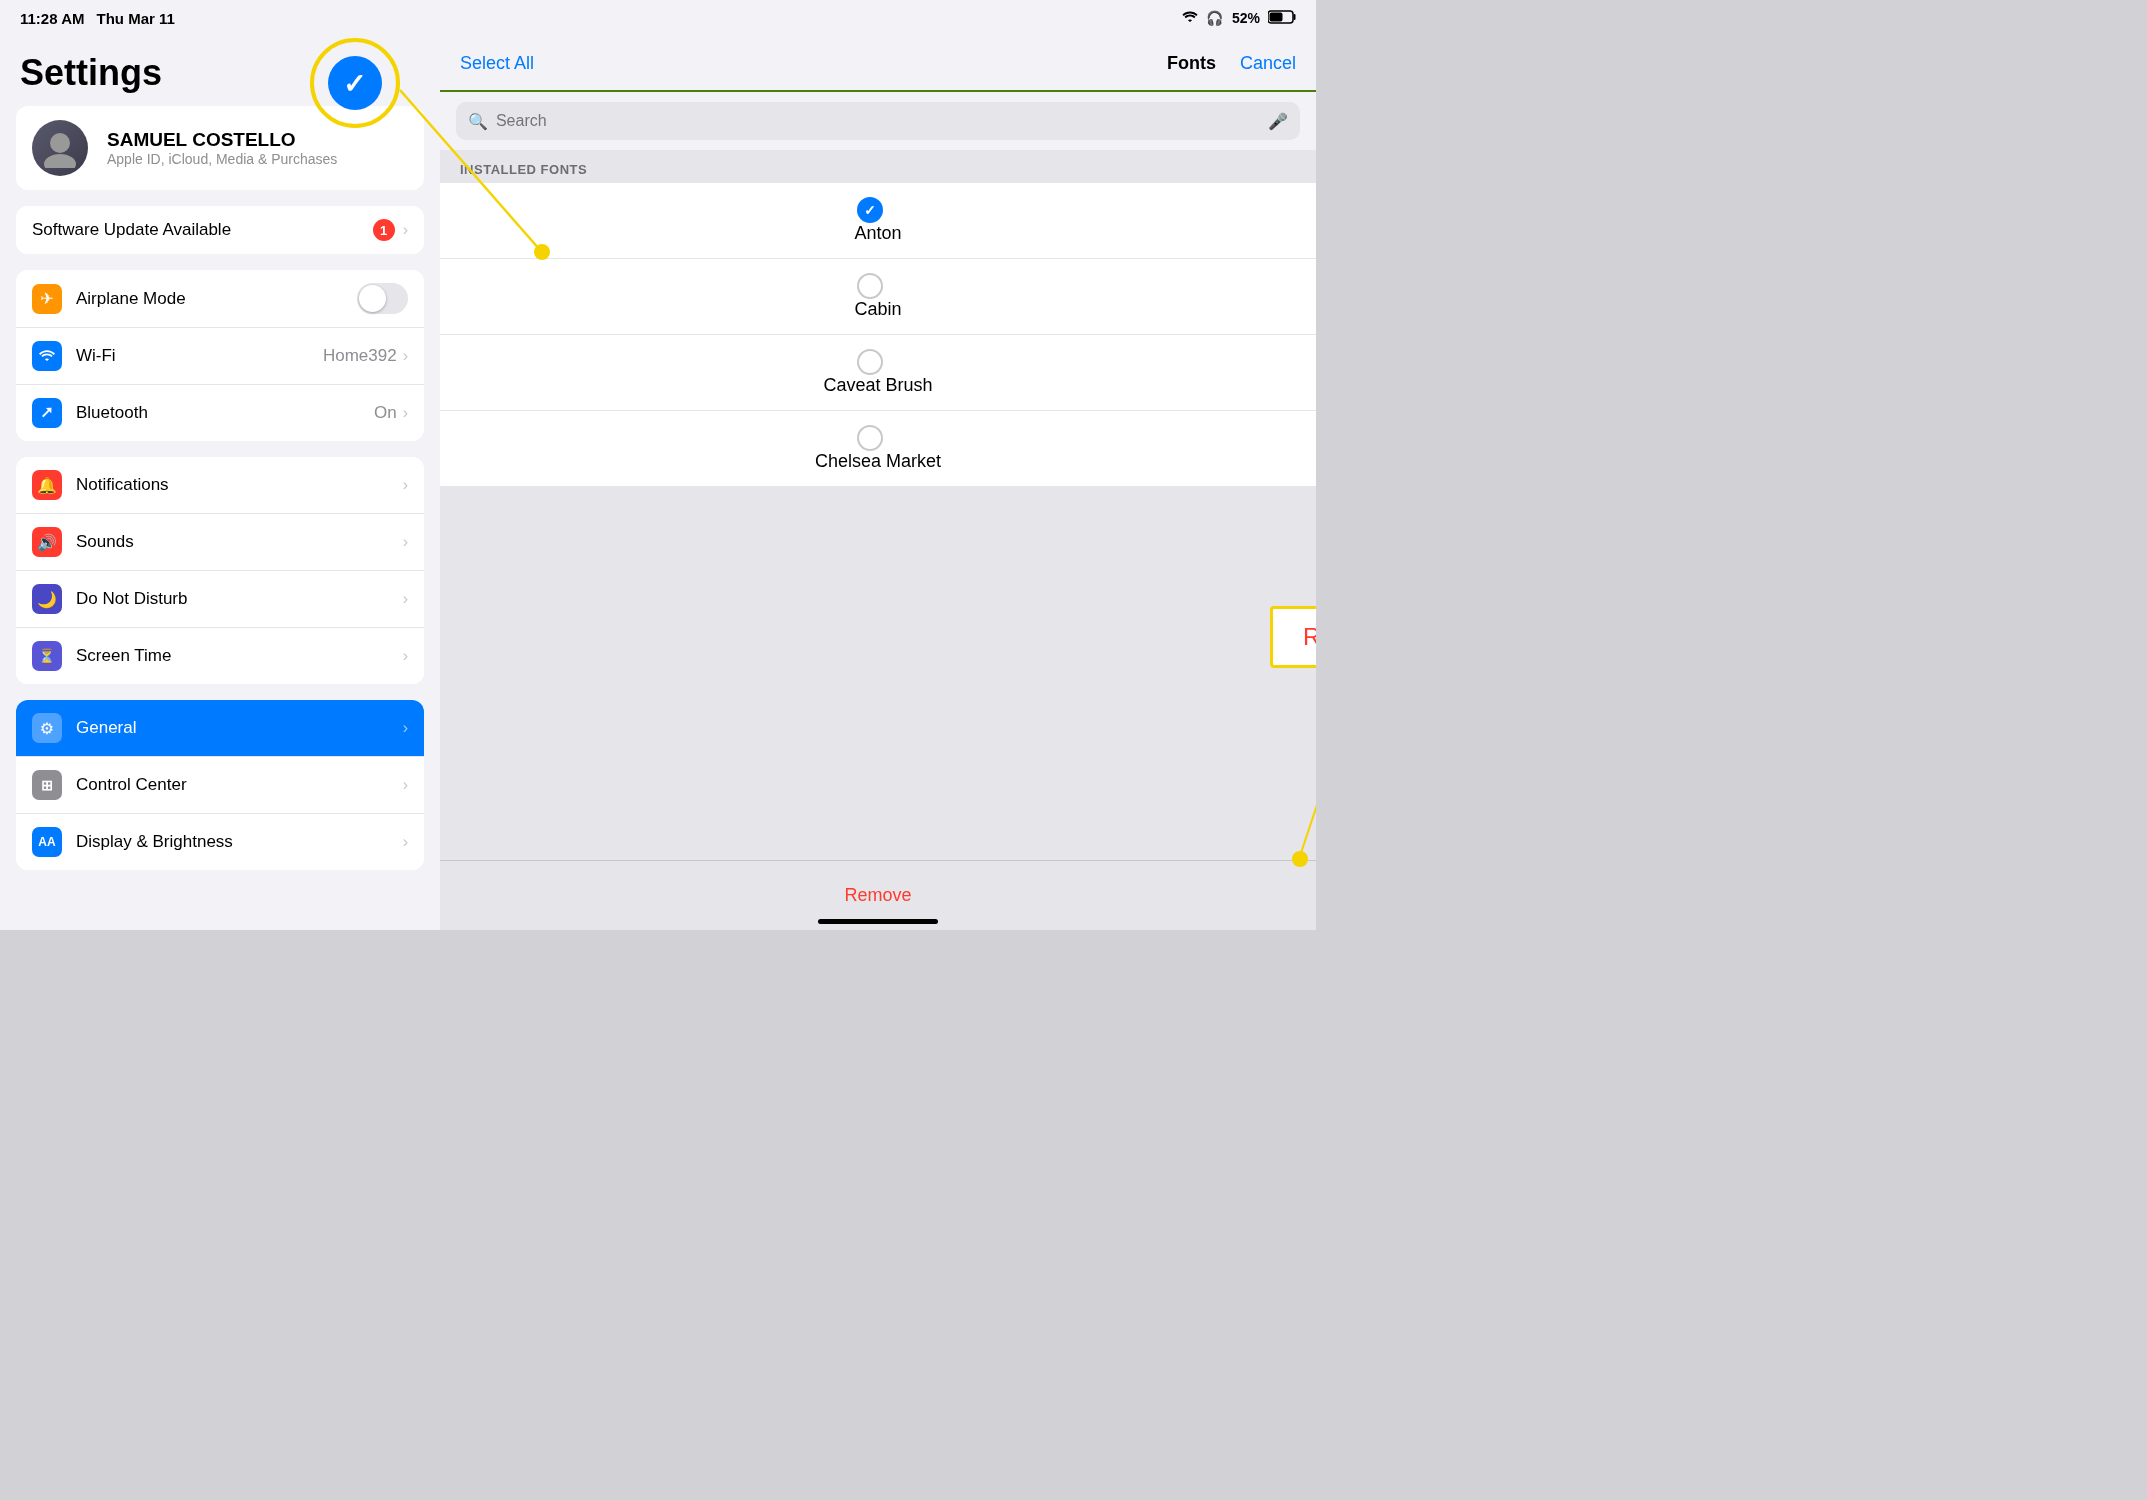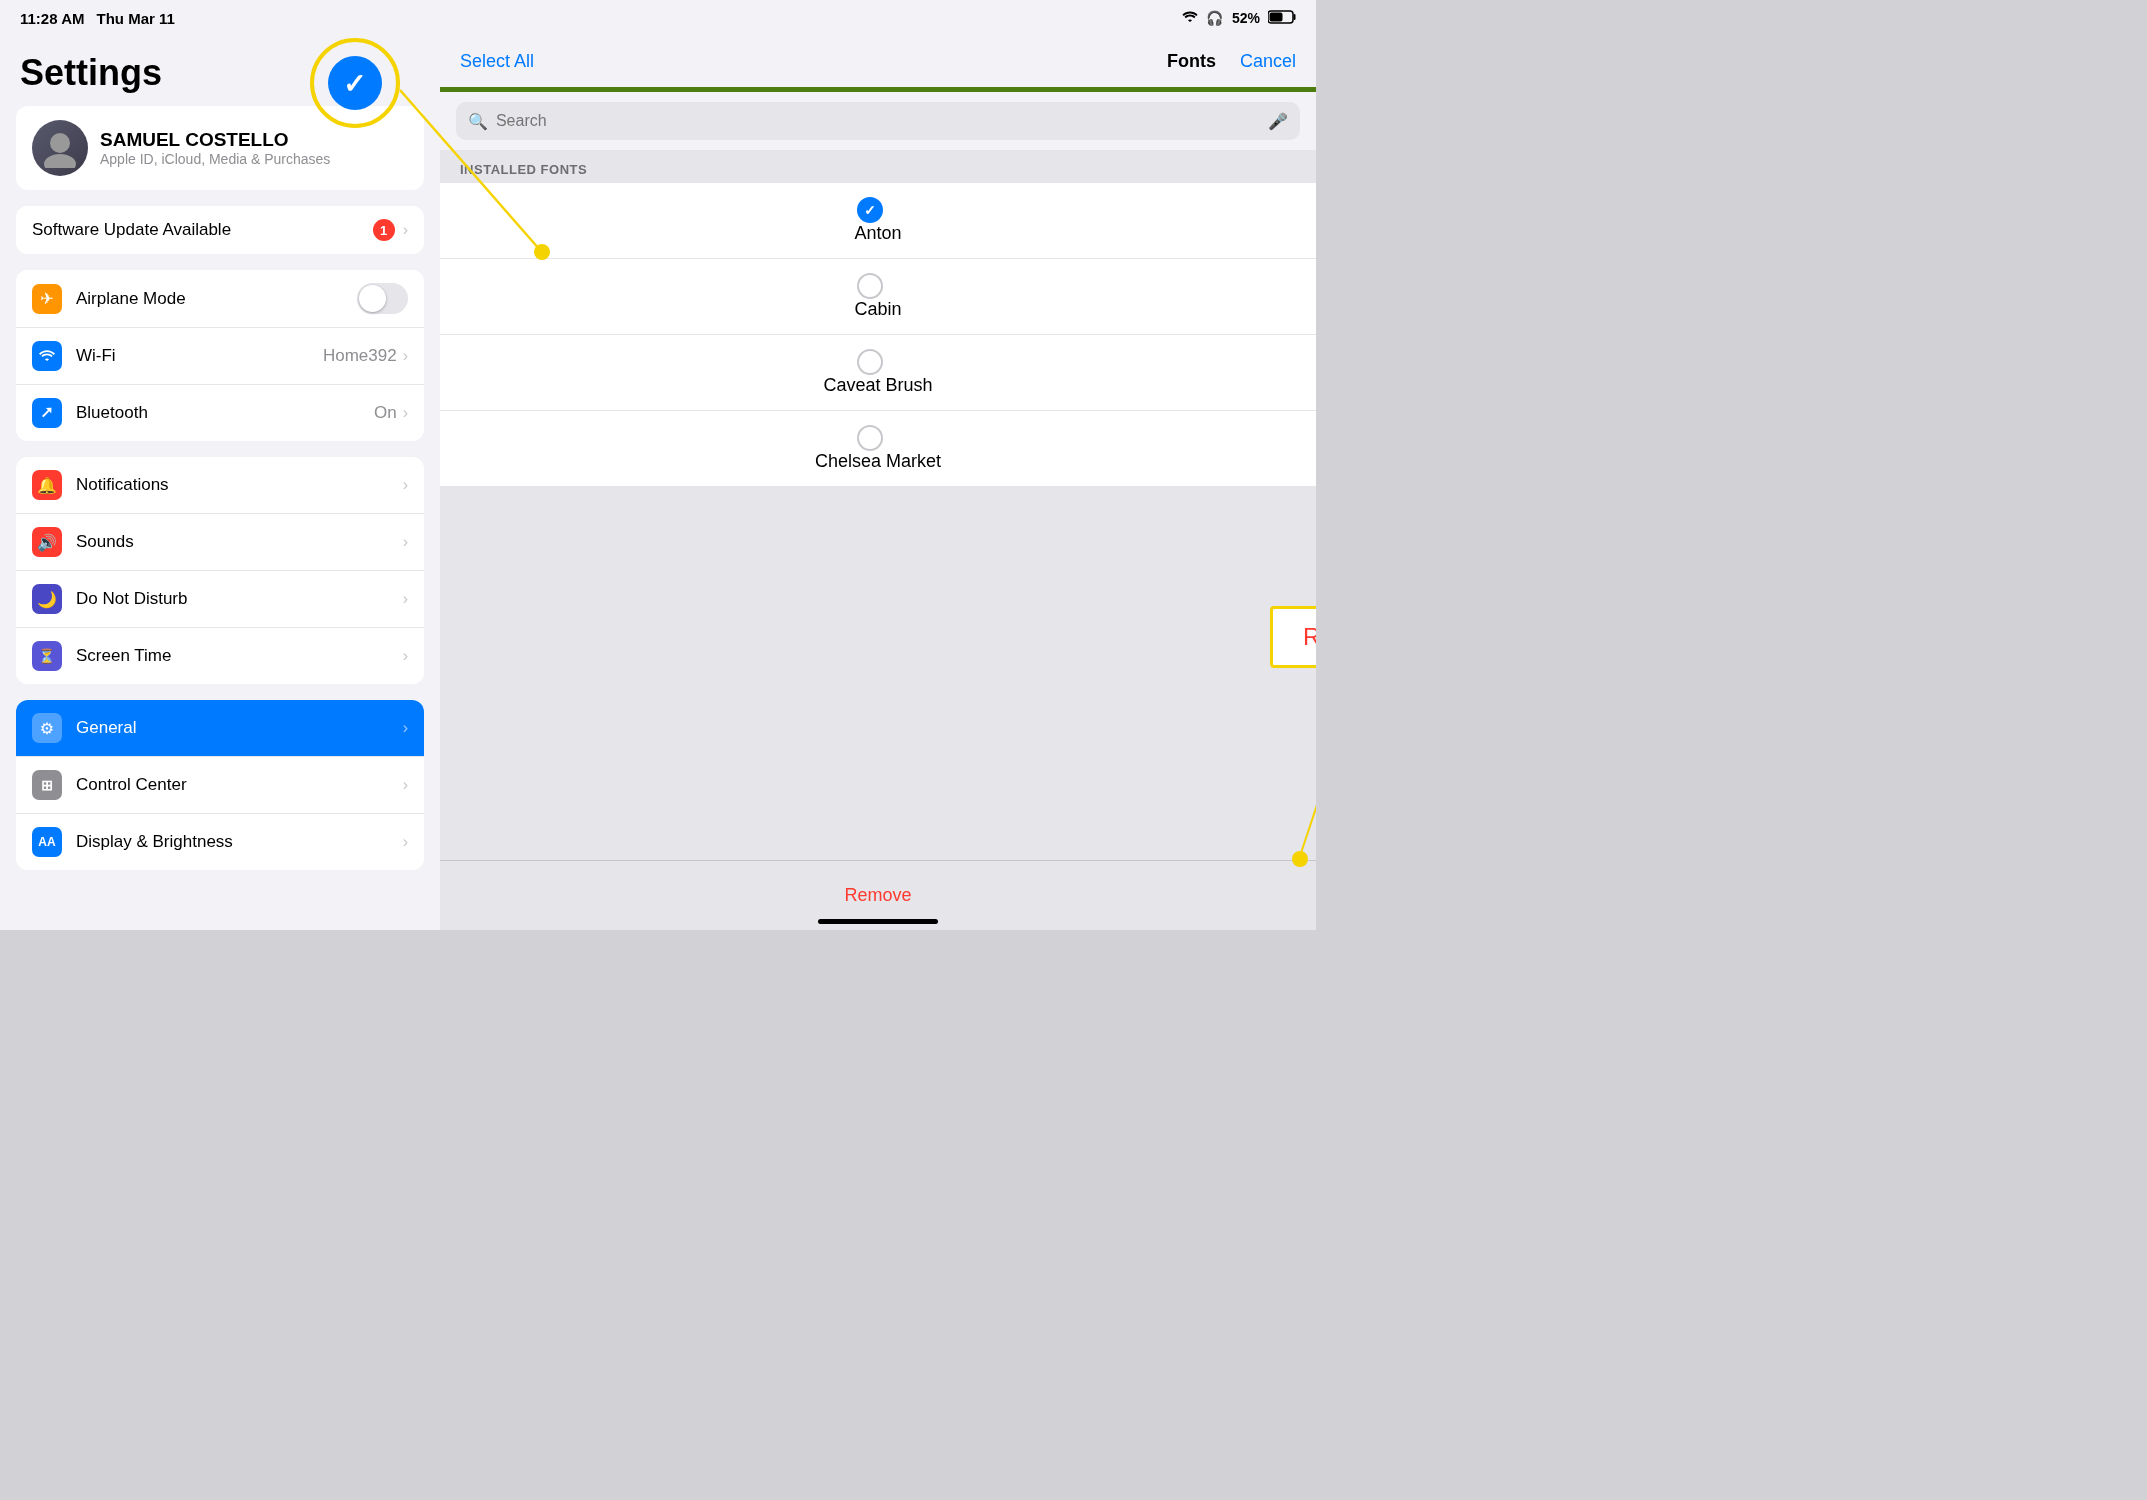--- a/index.html
+++ b/index.html
@@ -51,21 +51,21 @@
     }
 
     
     .profile-card {
       background: #fff;
       border-radius: 12px;
       margin: 0 16px 16px 16px;
       padding: 14px 16px;
       display: flex;
       align-items: center;
-      gap: 12px;
+      gap: 19px;
     }
     .profile-avatar {
       width: 56px;
       height: 56px;
       border-radius: 50%;
       background: #8e8e93;
       overflow: hidden;
       flex-shrink: 0;
       display: flex;
       align-items: center;
@@ -194,21 +194,21 @@
 
     
     .fonts-header {
       background: #f2f2f7;
       padding: 0 20px;
       height: 56px;
       display: flex;
       align-items: center;
       justify-content: space-between;
       flex-shrink: 0;
-      border-bottom: 5px solid #4d7c0f;
+      border-bottom: 2px solid #4d7c0f;
     }
     .fonts-header-action {
       font-size: 18px;
       color: #007aff;
       cursor: pointer;
       min-width: 80px;
     }
     .fonts-header-action.cancel { text-align: right; }
     .fonts-header-title {
       font-size: 18px;

